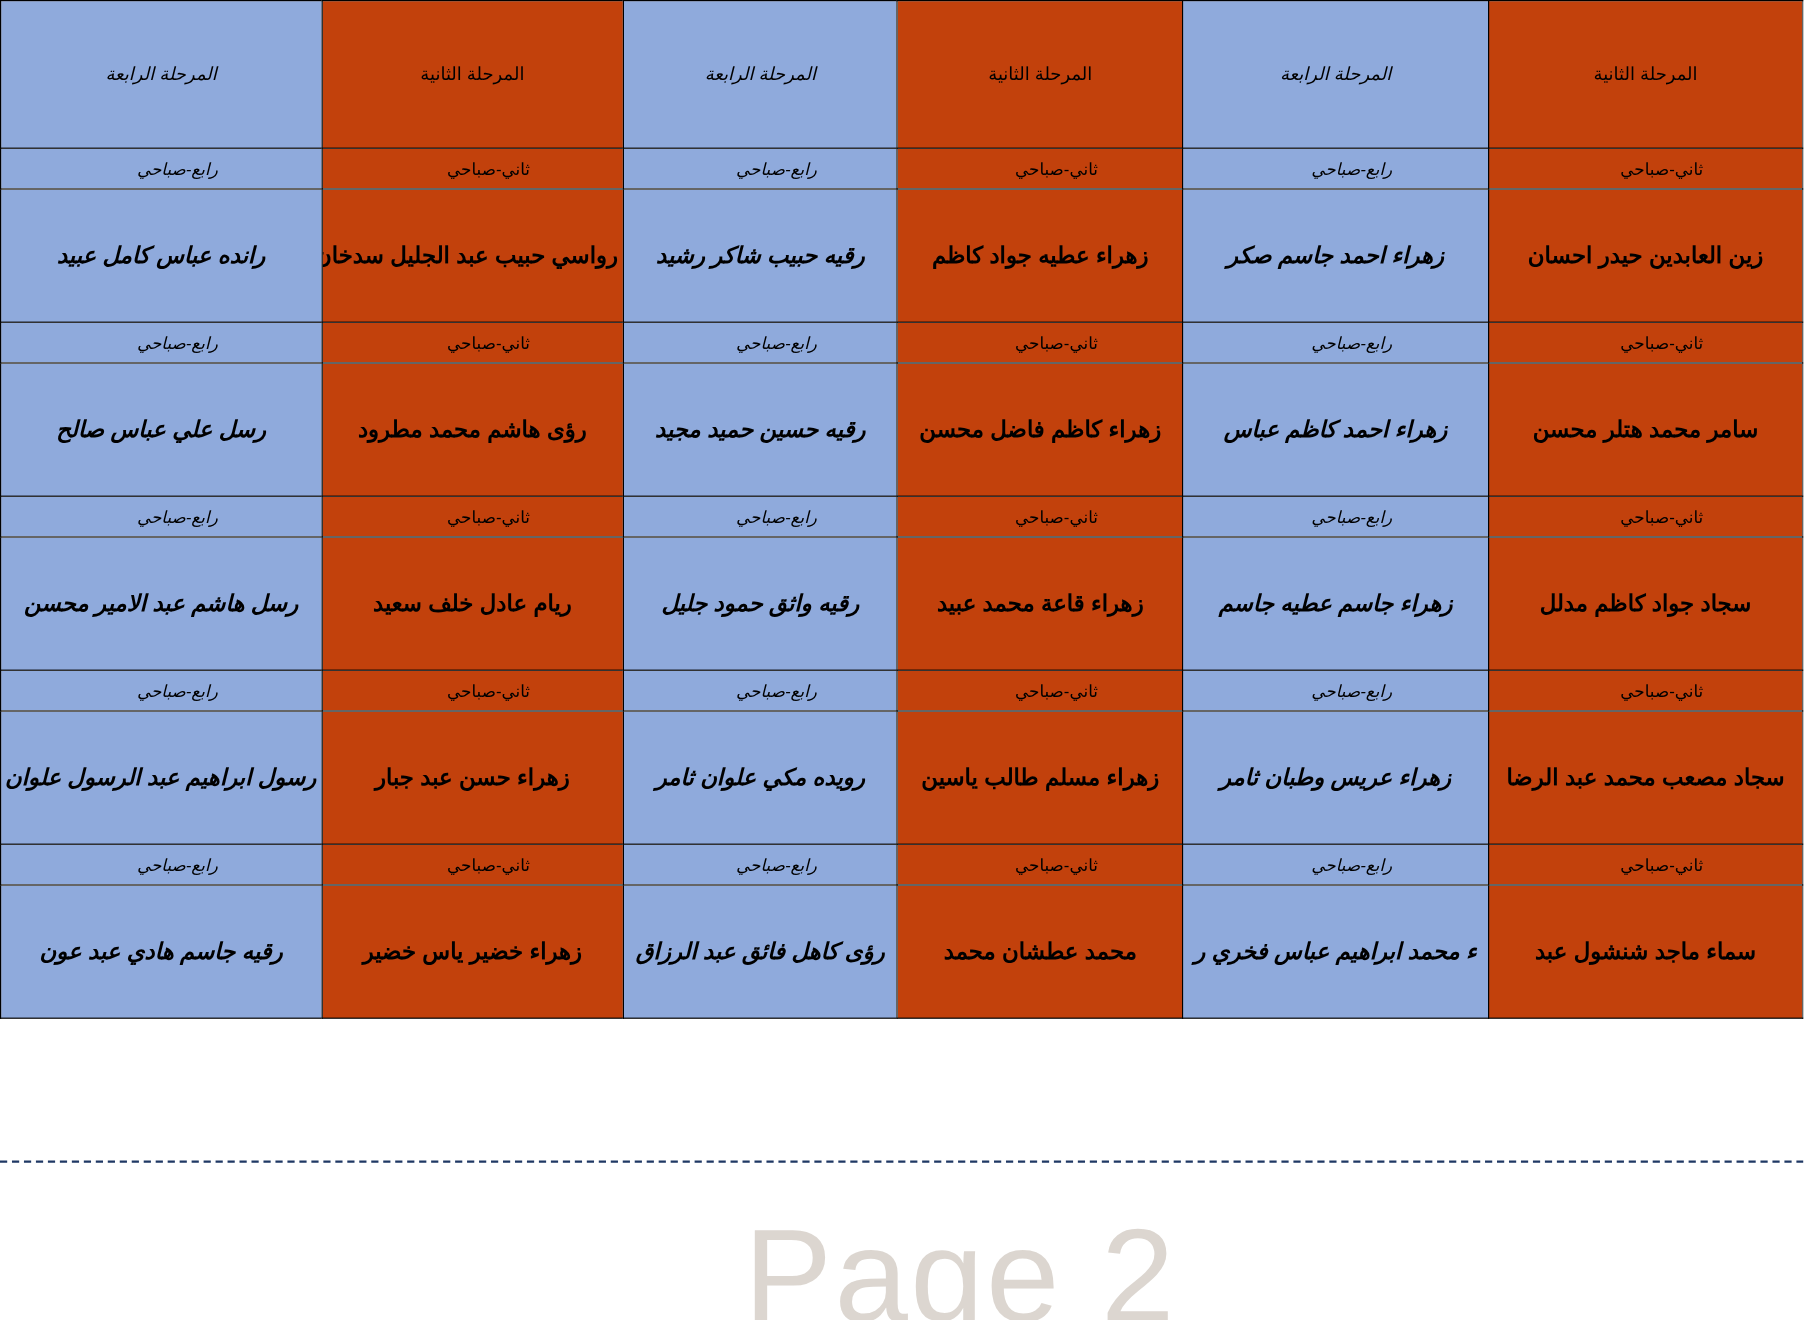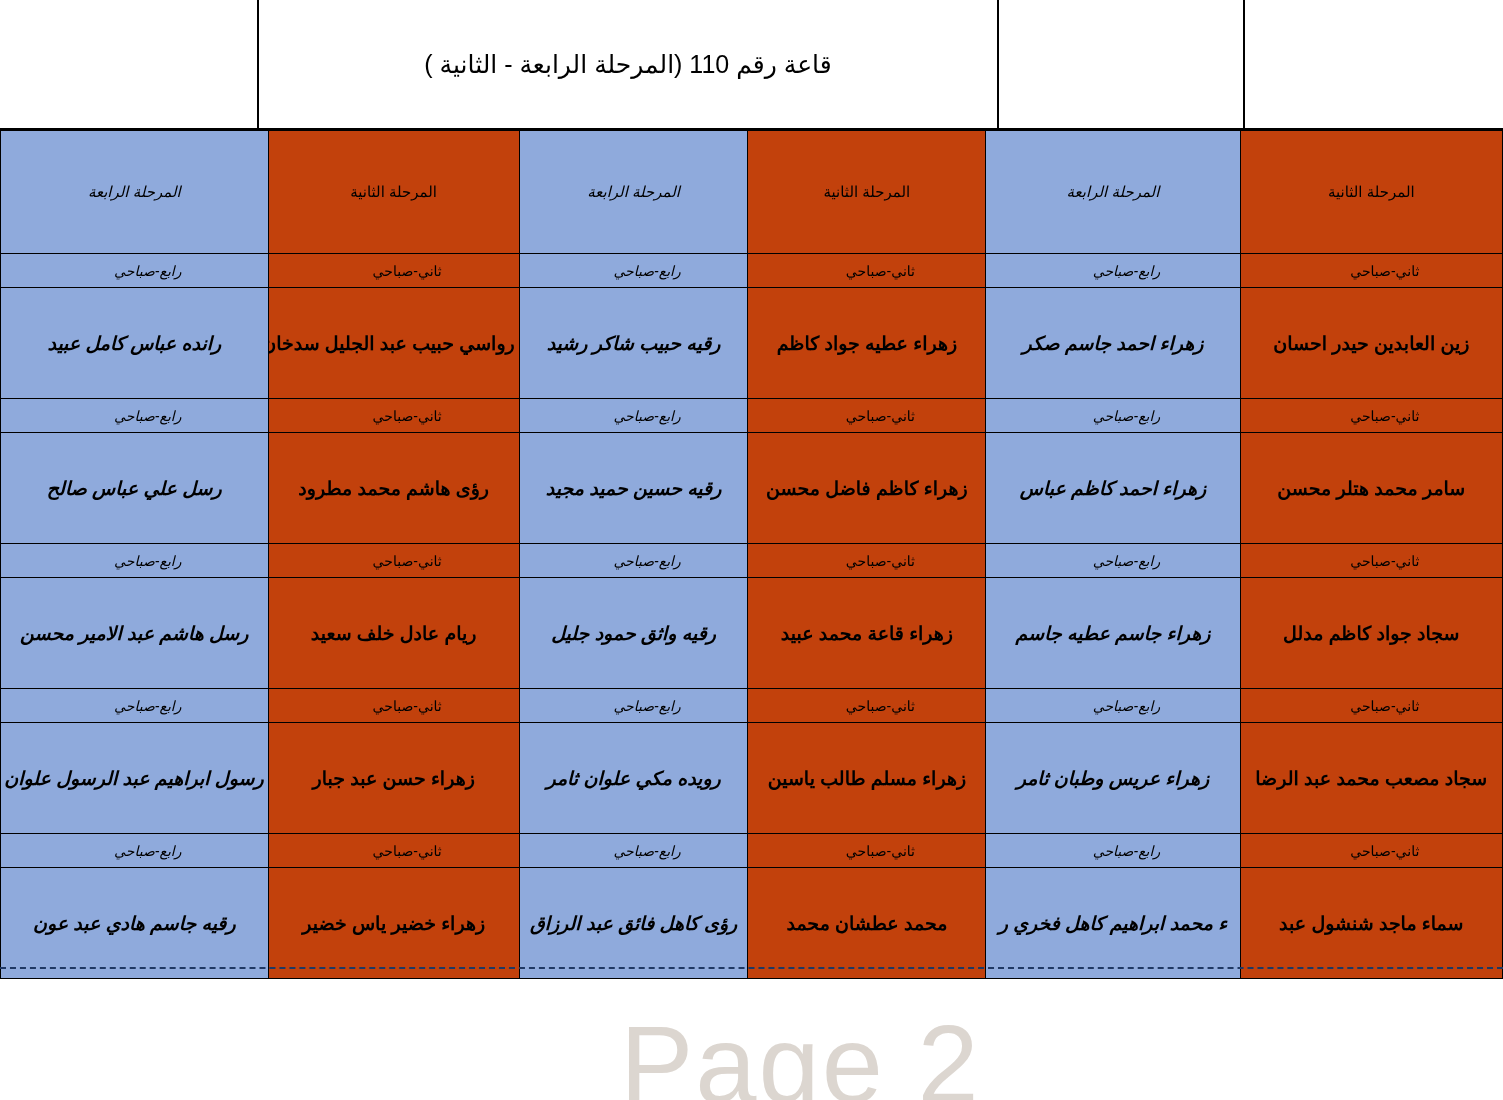--- a/index.html
+++ b/index.html
@@ -111,28 +111,20 @@
     top: 1000px;
     font-size: 110px;
     color: rgba(140, 120, 100, 0.30);
   }
 </style>
 </head>
 <body>
 
 <div id="page">
 
-  <div class="header-band">
-    <div class="header-cell-blank hb1"></div>
-    <div class="header-cell-blank hb2"></div>
-    <div class="header-title-cell">
-      <span class="title-text">قاعة رقم 110 (المرحلة الرابعة - الثانية )</span>
-    </div>
-    <div class="header-cell-last"></div>
-  </div>
 
   <div class="watermark wm2">Page 2</div>
 
   <table class="grid">
     <colgroup>
       <col class="c0">
         <col class="c1">
         <col class="c2">
         <col class="c3">
         <col class="c4">
@@ -220,21 +212,21 @@
       <tr class="shift-row">
         <td class="green">ثاني-صباحي</td>
         <td class="blue">رابع-صباحي</td>
         <td class="green">ثاني-صباحي</td>
         <td class="blue">رابع-صباحي</td>
         <td class="green">ثاني-صباحي</td>
         <td class="blue">رابع-صباحي</td>
       </tr>
       <tr class="name-row">
         <td class="green">سماء ماجد شنشول عبد</td>
-        <td class="blue">ء محمد ابراهيم كاهل فخري ر</td>
+        <td class="blue">ء محمد ابراهيم عباس فخري ر</td>
         <td class="green">محمد عطشان محمد</td>
         <td class="blue">رؤى كاهل فائق عبد الرزاق</td>
         <td class="green">زهراء خضير ياس خضير</td>
         <td class="blue">رقيه جاسم هادي عبد عون</td>
       </tr>
 
     </tbody>
   </table>
 
   <div class="pagebreak" style="top: 967px;"></div>

